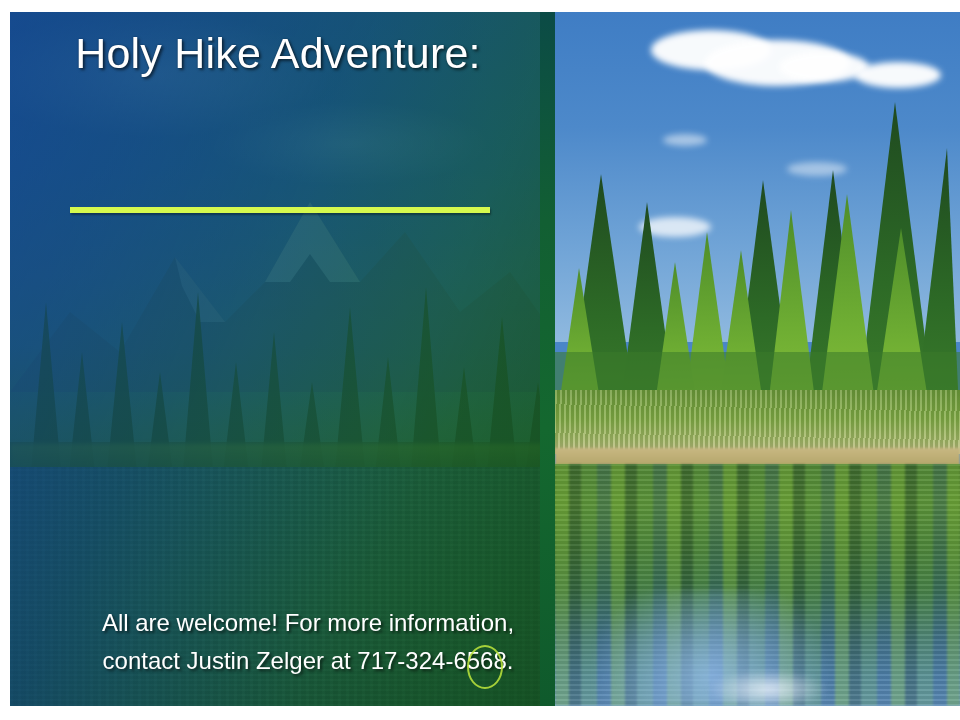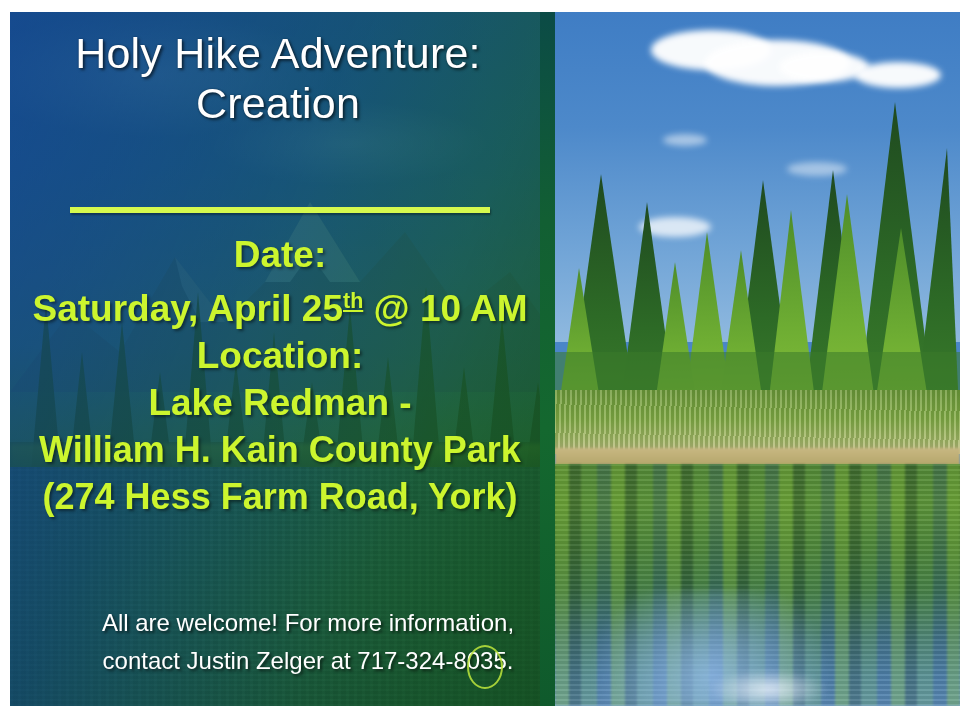--- a/index.html
+++ b/index.html
@@ -278,34 +278,25 @@
         <div class="rp-water-sky"></div>
         <div class="rp-cloud-refl"></div>
       </div>
     </div>
   </div>
 
   <div class="content">
 
     <div class="title">
       <div>Holy Hike Adventure:</div>
-      <div>Creation</div>
     </div>
 
     <div class="rule"></div>
 
-    <div class="details">
-      <div class="d-line">Date:</div>
-      <div class="d-line"><span>Saturday, April 25</span><sup>th</sup><span> @ 10 AM</span></div>
-      <div class="d-line">Location:</div>
-      <div class="d-line">Lake Redman -</div>
-      <div class="d-line small">William H. Kain County Park</div>
-      <div class="d-line small">(274 Hess Farm Road, York)</div>
-    </div>
 
     <div class="footer">
       <div>All are welcome!  For more information,</div>
-      <div>contact Justin Zelger at 717-324-8035.</div>
+      <div>contact Justin Zelger at 717-324-6568.</div>
     </div>
   </div>
 
   <div class="ellipse-mark"></div>
 </div>
 
 </body></html>

